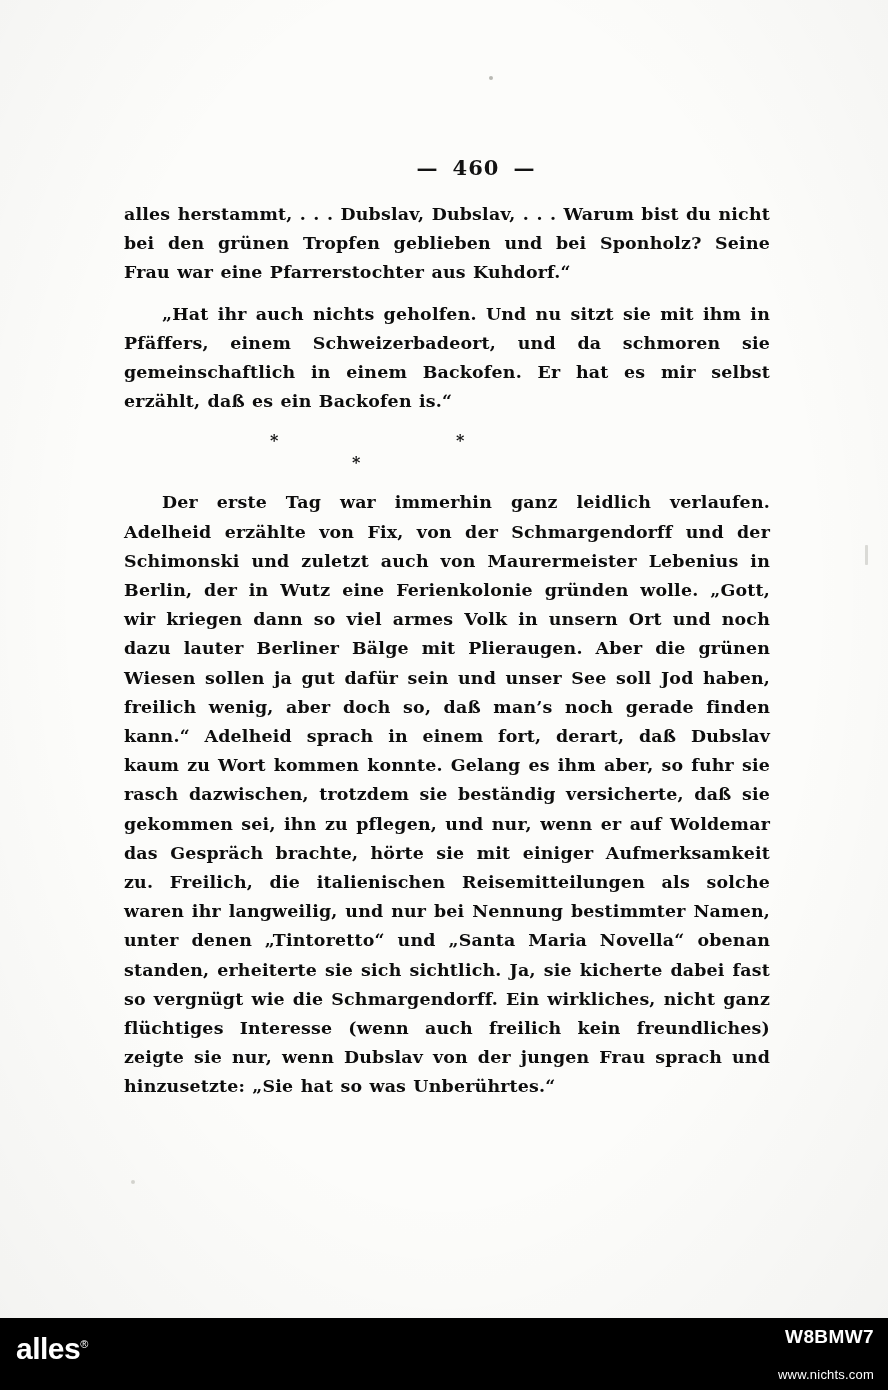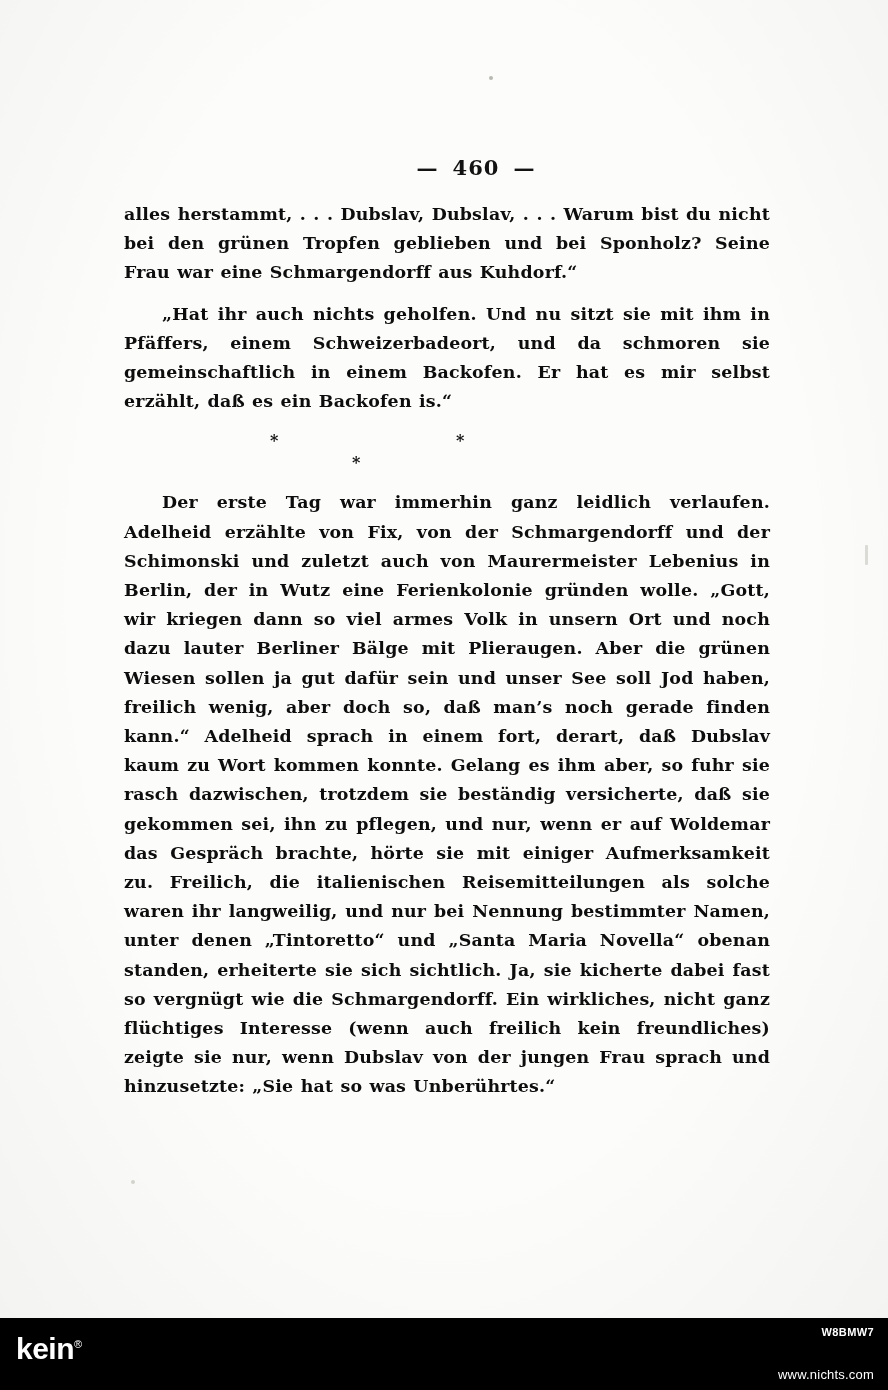--- a/index.html
+++ b/index.html
@@ -145,21 +145,21 @@
     font-family: "Liberation Sans", sans-serif;
     font-size: 13px;
     color: #ffffff;
     letter-spacing: 0.2px;
   }
   #footer-imageid {
     position: absolute;
     right: 14px;
     top: 8px;
     font-family: "Liberation Sans", sans-serif;
-    font-size: 11px;
+    font-size: 19px;
     font-weight: 700;
     color: #ffffff;
     letter-spacing: 0.4px;
   }
 </style>
 </head>
 <body>
 
 <div id="page">
   <div id="page-inner">
@@ -167,33 +167,33 @@
     <div class="speck" style="left:489px; top:76px; width:4px; height:4px;"></div>
     <div class="speck" style="left:865px; top:545px; width:3px; height:20px; border-radius:1px; opacity:.5;"></div>
     <div class="speck" style="left:131px; top:1180px; width:4px; height:4px; opacity:.6;"></div>
 
     <div id="folio">
       <span class="dash">—</span><span>460</span><span class="dash">—</span>
     </div>
 
     <div id="textblock">
 
-      <p>alles herstammt, . . . Dubslav, Dubslav, . . . Warum bist du nicht bei den grünen Tropfen geblieben und bei Sponholz? Seine Frau war eine Schmargendorff aus Kuhdorf.“</p>
+      <p>alles herstammt, . . . Dubslav, Dubslav, . . . Warum bist du nicht bei den grünen Tropfen geblieben und bei Sponholz? Seine Frau war eine Pfarrerstochter aus Kuhdorf.“</p>
 
       <p class="indent">„Hat ihr auch nichts geholfen. Und nu sitzt sie mit ihm in Pfäffers, einem Schweizerbadeort, und da schmoren sie gemeinschaftlich in einem Backofen. Er hat es mir selbst erzählt, daß es ein Backofen is.“</p>
 
       <div class="asterisks">
         <span class="ast-left">*</span>
         <span class="ast-mid">*</span>
         <span class="ast-right">*</span>
       </div>
 
       <p class="indent">Der erste Tag war immerhin ganz leidlich verlaufen. Adelheid erzählte von Fix, von der Schmargendorff und der Schimonski und zuletzt auch von Maurermeister Lebenius in Berlin, der in Wutz eine Ferienkolonie gründen wolle. „Gott, wir kriegen dann so viel armes Volk in unsern Ort und noch dazu lauter Berliner Bälge mit Plieraugen. Aber die grünen Wiesen sollen ja gut dafür sein und unser See soll Jod haben, freilich wenig, aber doch so, daß man’s noch gerade finden kann.“ Adelheid sprach in einem fort, derart, daß Dubslav kaum zu Wort kommen konnte. Gelang es ihm aber, so fuhr sie rasch dazwischen, trotzdem sie beständig versicherte, daß sie gekommen sei, ihn zu pflegen, und nur, wenn er auf Woldemar das Gespräch brachte, hörte sie mit einiger Aufmerksamkeit zu. Freilich, die italienischen Reisemitteilungen als solche waren ihr langweilig, und nur bei Nennung bestimmter Namen, unter denen „Tintoretto“ und „Santa Maria Novella“ obenan standen, erheiterte sie sich sichtlich. Ja, sie kicherte dabei fast so vergnügt wie die Schmargendorff. Ein wirkliches, nicht ganz flüchtiges Interesse (wenn auch freilich kein freundliches) zeigte sie nur, wenn Dubslav von der jungen Frau sprach und hinzusetzte: „Sie hat so was Unberührtes.“</p>
 
     </div>
   </div>
 </div>
 
 <div id="footer">
-  <div id="footer-logo"><span>kein</span><span class="tm">®</span></div>
+  <div id="footer-logo"><span>alles</span><span class="tm">®</span></div>
   <div id="footer-imageid">W8BMW7</div>
   <div id="footer-url">www.nichts.com</div>
 </div>
 
 </body></html>

